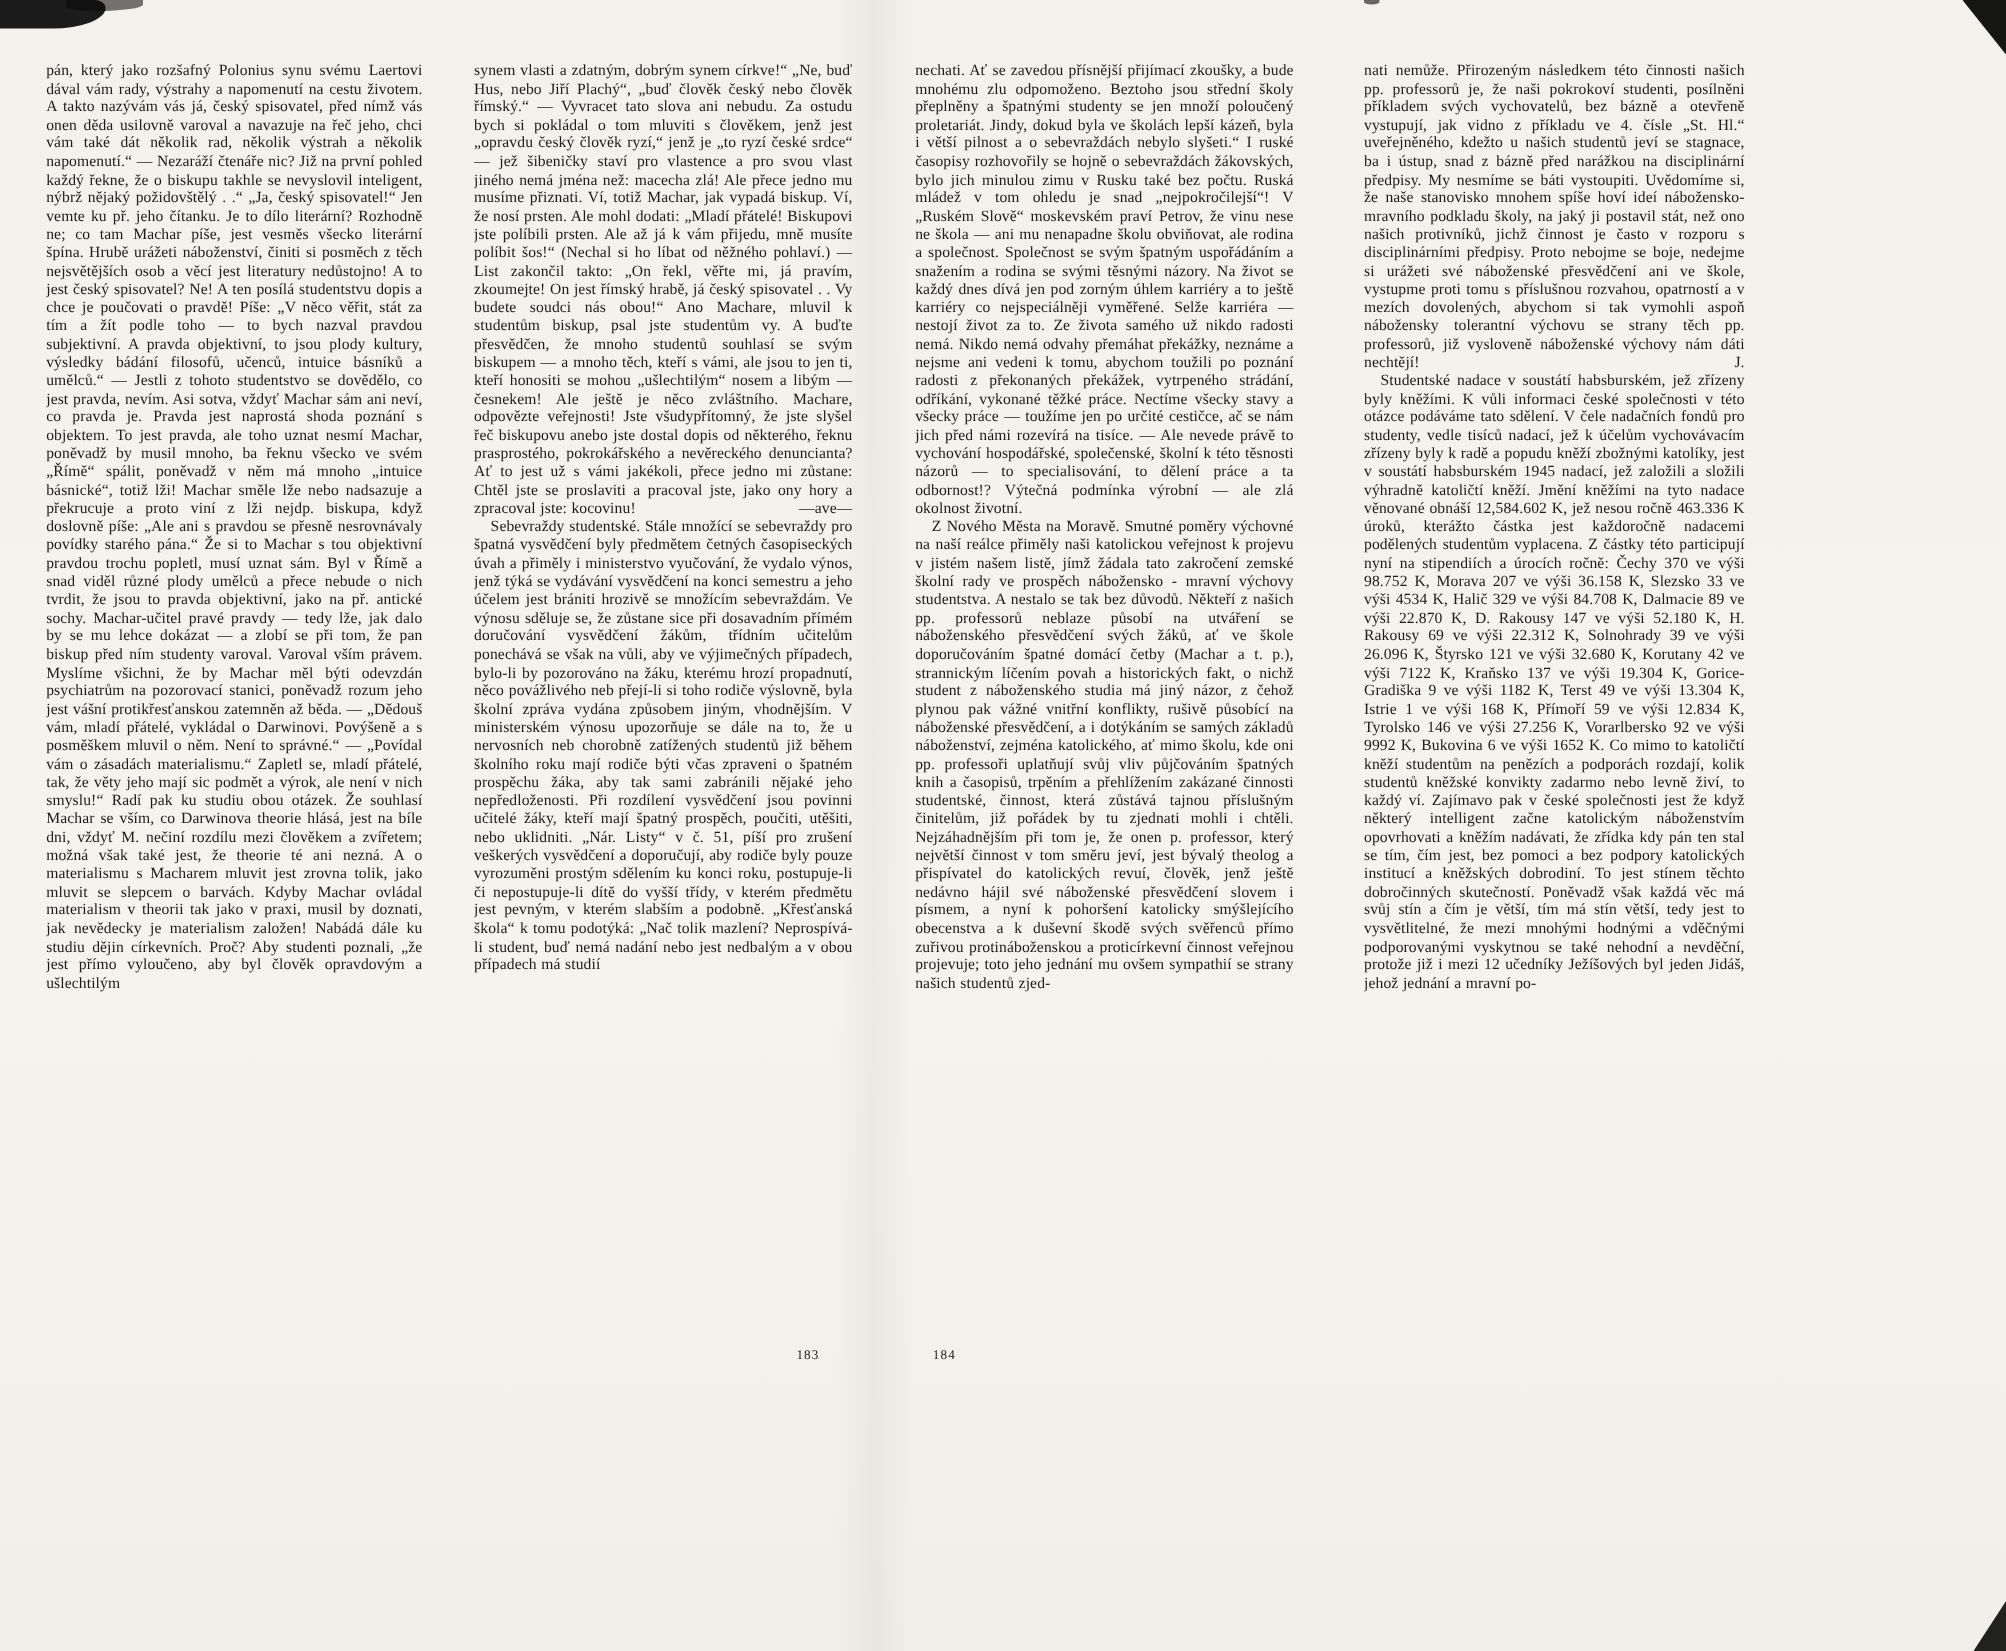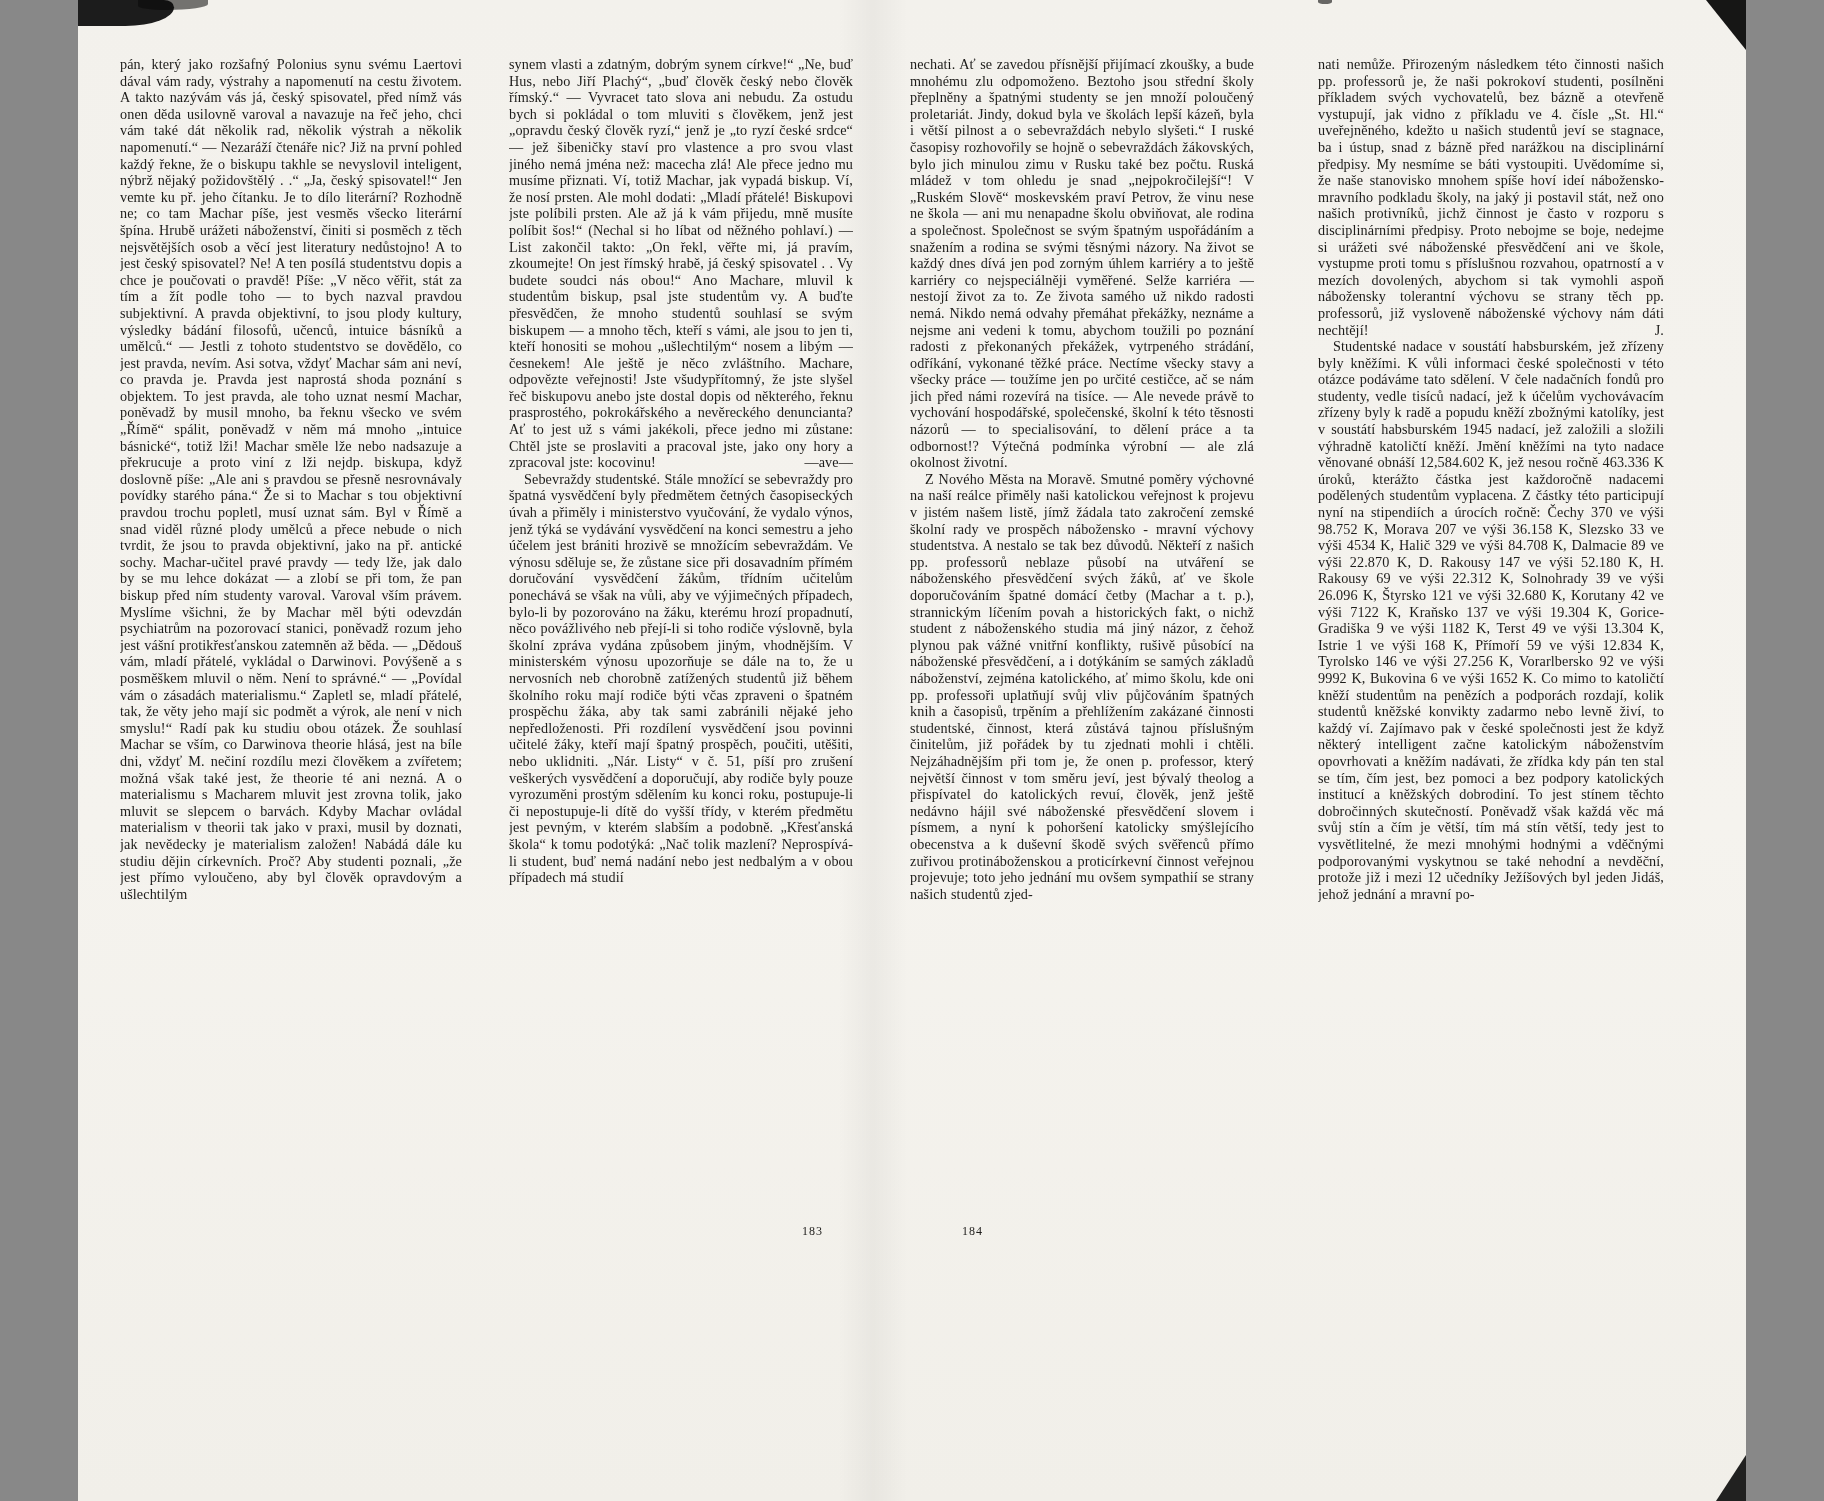--- a/index.html
+++ b/index.html
@@ -1,18 +1,18 @@
 <!DOCTYPE html>
 <html lang="cs"><head>
 <meta charset="utf-8">
 <style>
   html, body { margin: 0; padding: 0; background: #888; }
   .spread {
     position: relative;
-    width: 1668px;
+    width: 1824px;
     height: 1501px;
     margin: 0 auto;
     background: linear-gradient(180deg, #f3f1ec 0%, #f5f3ee 55%, #f1efe9 100%);
     overflow: hidden;
     font-family: "Liberation Serif", "DejaVu Serif", serif;
     color: #1c1b19;
   }
   .gutter-shade {
     position: absolute; top: 0; left: 760px; width: 70px; height: 100%;
     background: linear-gradient(90deg, rgba(0,0,0,0) 0%, rgba(0,0,0,0.04) 50%, rgba(0,0,0,0) 100%);
@@ -36,21 +36,21 @@
   .col p.indent { text-indent: 15px; }
   .lead { font-weight: normal; }
   .sig { float: right; }
   .page-number {
     position: absolute;
     top: 1224px;
     font-size: 12px;
     letter-spacing: 1px;
   }
   .page-number.left-page  { left: 724px; }
-  .page-number.right-page { left: 884px; text-align: right; }
+  .page-number.right-page { left: 848px; text-align: right; }
   
   .artifact { position: absolute; background: #0a0a0a; }
   .artifact-tl {
     top: 0; left: 0; width: 96px; height: 26px;
     border-radius: 0 14px 70% 0 / 0 10px 100% 0;
     opacity: 0.92;
   }
   .artifact-tl2 {
     top: 0; left: 60px; width: 70px; height: 10px;
     border-radius: 0 0 60% 40%;

